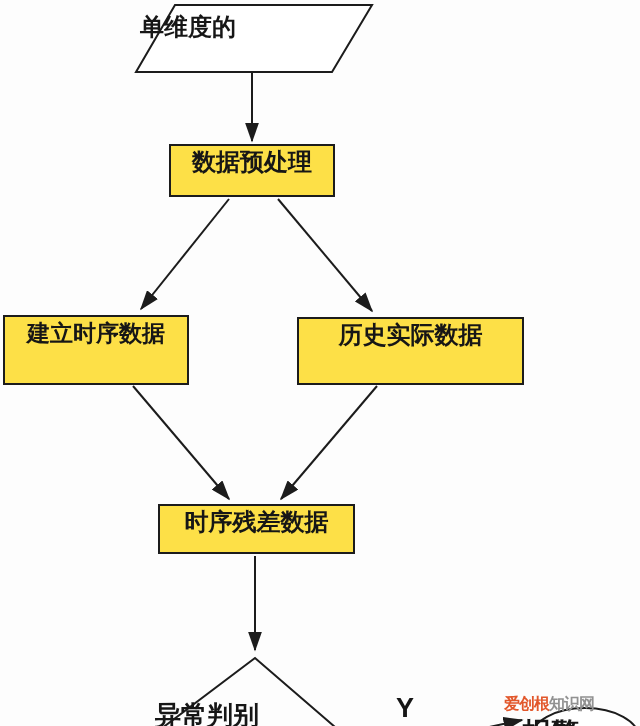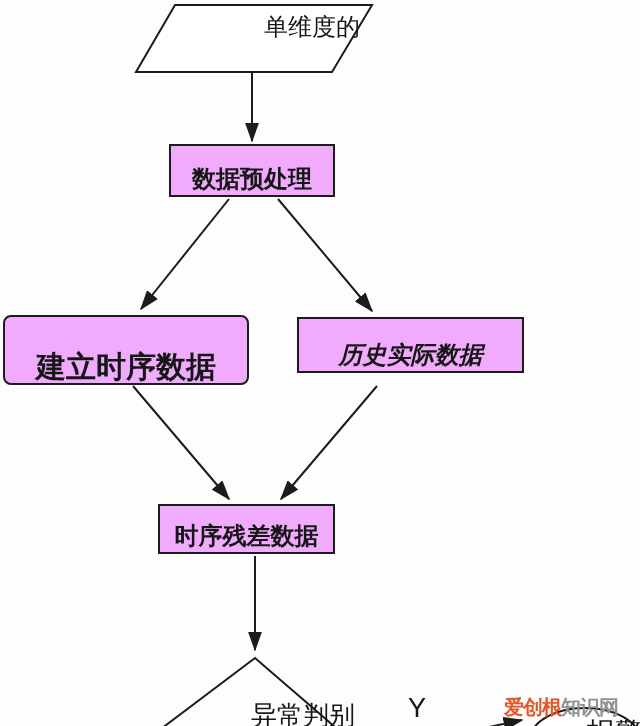--- a/index.html
+++ b/index.html
@@ -5,39 +5,39 @@
   html,body{margin:0;padding:0;background:#fdfdfd;}
   .stage{
     position:relative;width:640px;height:726px;overflow:hidden;
     background:#fdfdfd;
     font-family:"Liberation Sans","DejaVu Sans",sans-serif;
     color:#161616;
   }
   .stage svg{position:absolute;left:0;top:0;}
   .node{
     position:absolute;box-sizing:border-box;
-    border:2px solid #1c1c1c;background:#f0abfc;
-    display:flex;flex-direction:column;align-items:center;justify-content:flex-end;
+    border:2px solid #1c1c1c;background:#fde047;
+    display:flex;flex-direction:column;align-items:center;justify-content:flex-start;
     font-weight:700;text-align:center;white-space:nowrap;
   }
-  .txt{position:absolute;font-weight:400;text-align:right;white-space:nowrap;}
+  .txt{position:absolute;font-weight:700;text-align:left;white-space:nowrap;}
   
   .t-input{left:140px;top:11px;width:220px;font-size:24px;line-height:31px;}
   
   .n-preprocess{left:169px;top:144px;width:166px;height:53px;font-size:24px;}
-  .n-model{left:3px;top:315px;width:246px;height:70px;font-size:30px;line-height:32px;border-radius:8px;}
-  .n-actual{left:297px;top:317px;width:227px;height:56px;font-size:24px;font-style:italic;}
-  .n-residual{left:158px;top:504px;width:177px;height:50px;font-size:24px;}
+  .n-model{left:3px;top:315px;width:186px;height:70px;font-size:23px;line-height:32px;}
+  .n-actual{left:297px;top:317px;width:227px;height:68px;font-size:24px;}
+  .n-residual{left:158px;top:504px;width:197px;height:50px;font-size:24px;}
   
   .t-judge{left:155px;top:698px;width:200px;font-size:26px;}
   .t-yes{left:396px;top:693px;width:30px;font-size:27px;}
   .t-alarm{left:523px;top:714px;width:120px;font-size:28px;}
   .watermark{
     position:absolute;left:504px;top:694px;height:22px;
-    font-size:20px;font-weight:700;letter-spacing:-1px;white-space:nowrap;
+    font-size:16px;font-weight:700;letter-spacing:-1px;white-space:nowrap;
     font-family:"Liberation Sans","DejaVu Sans",sans-serif;
   }
   .watermark .brand{color:#e2572b;}
   .watermark .suffix{color:#919191;}
 </style>
 </head>
 <body>
 
 <div class="stage">
 

